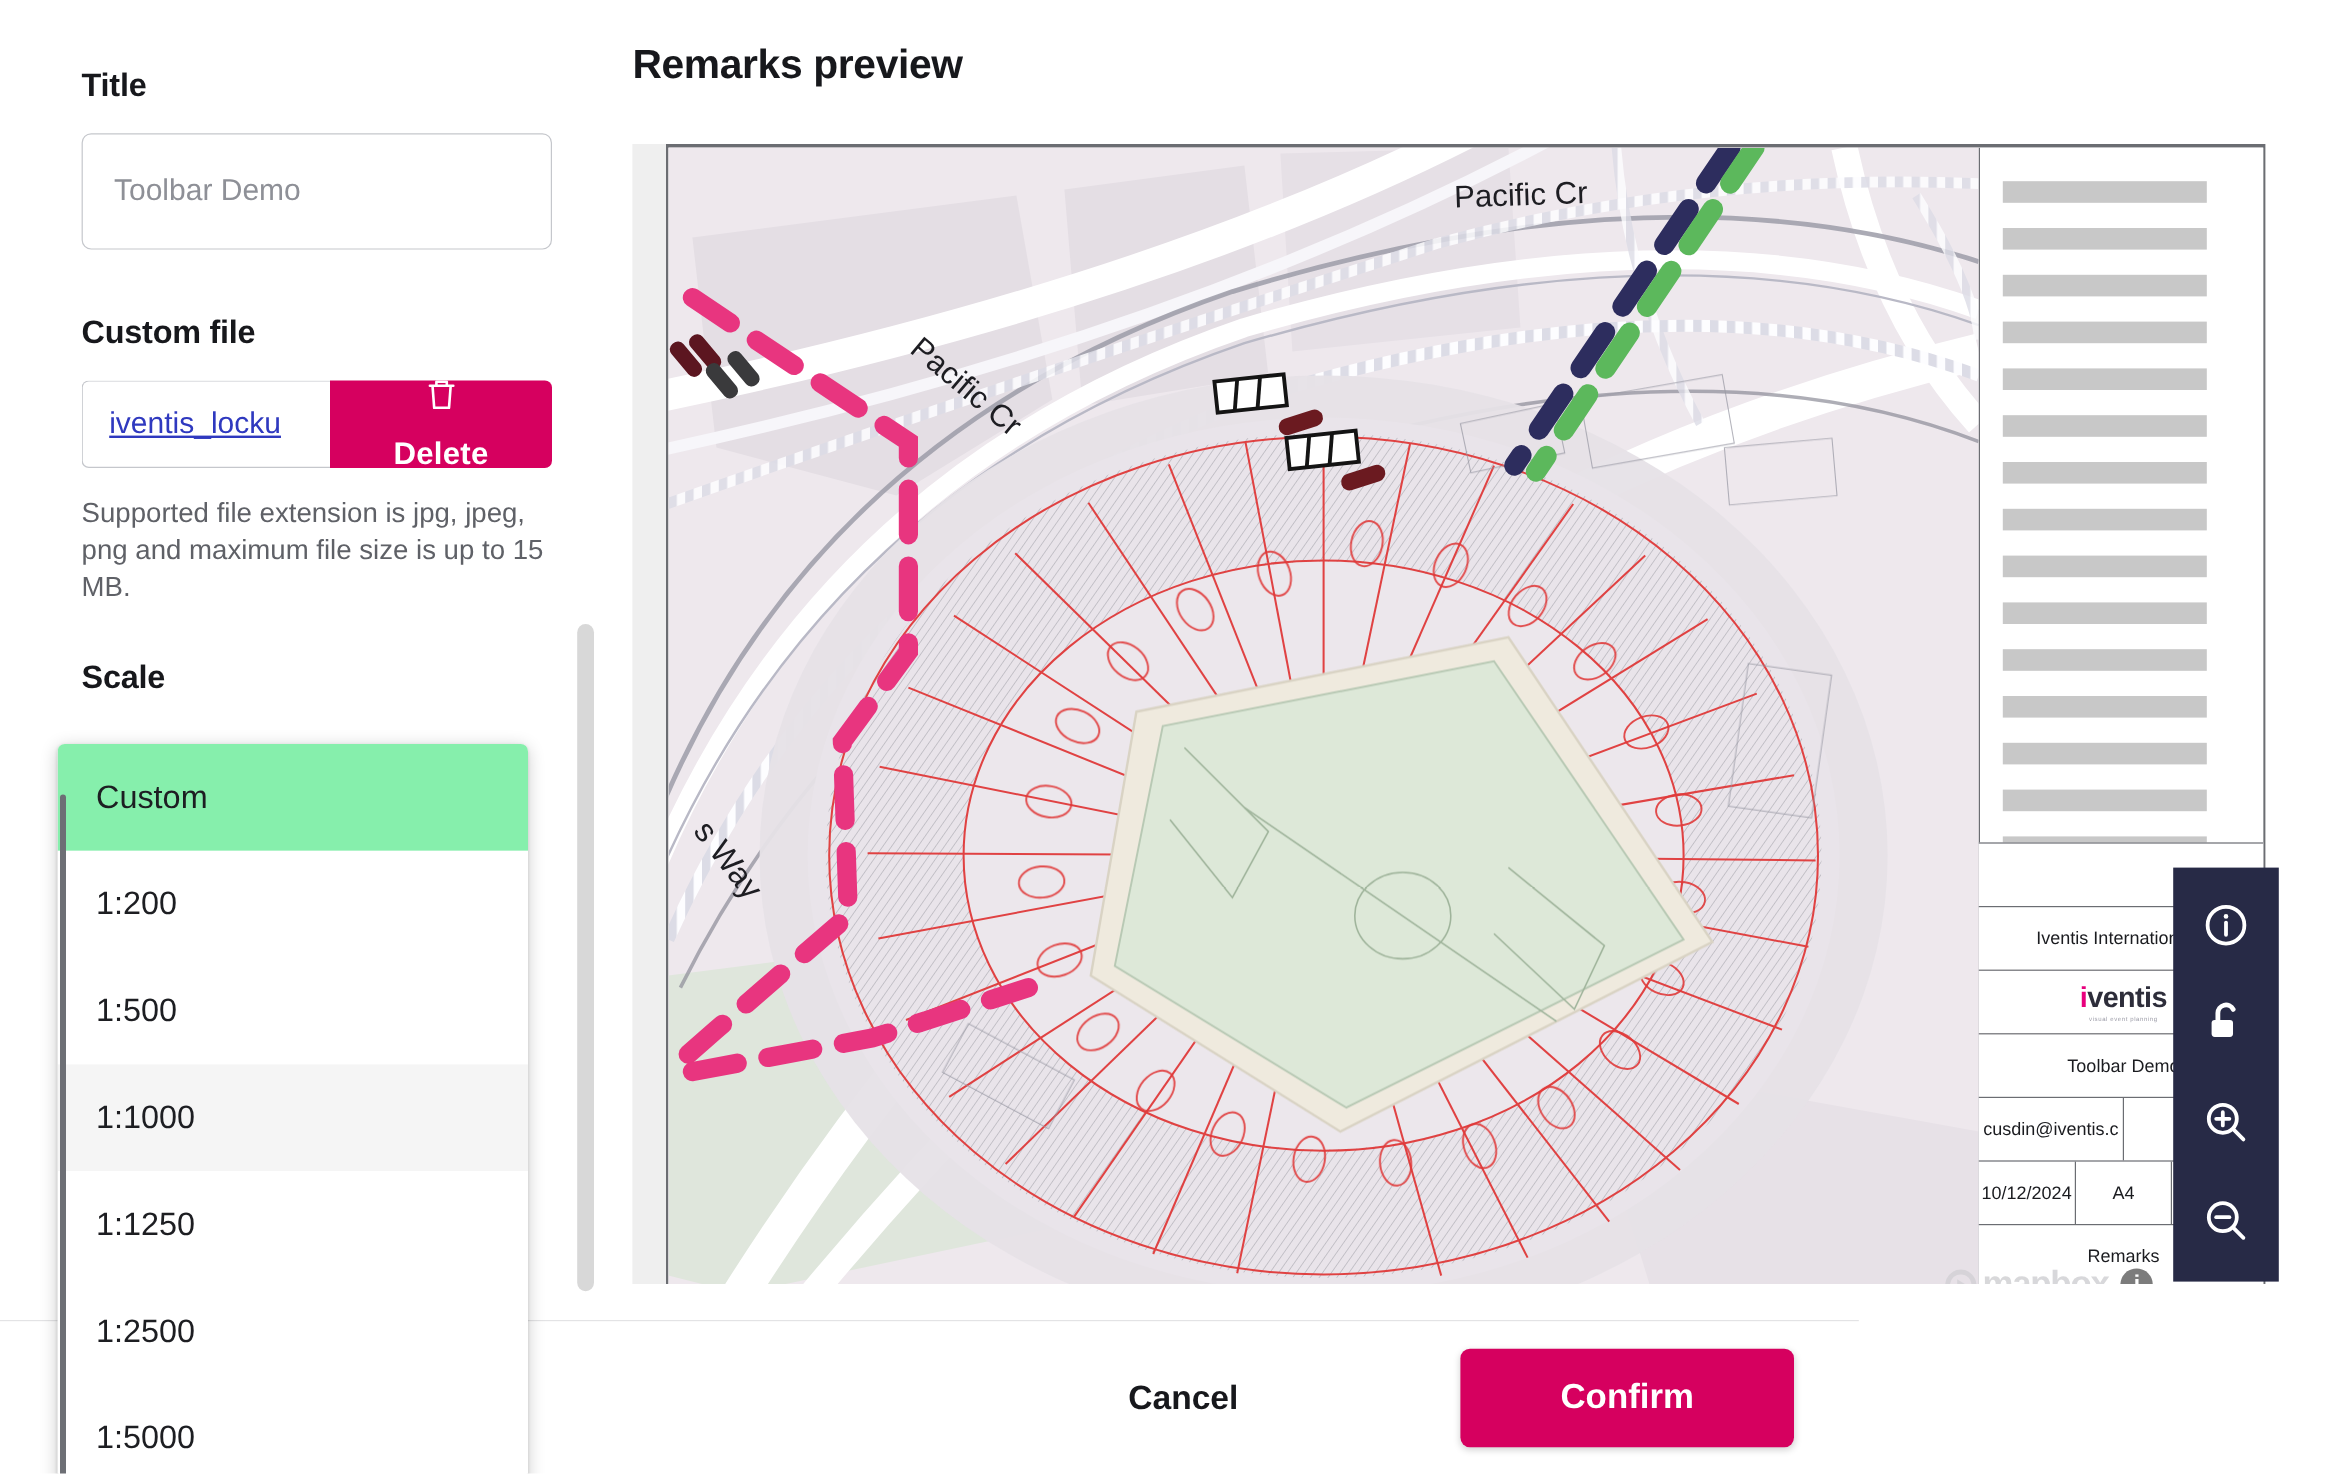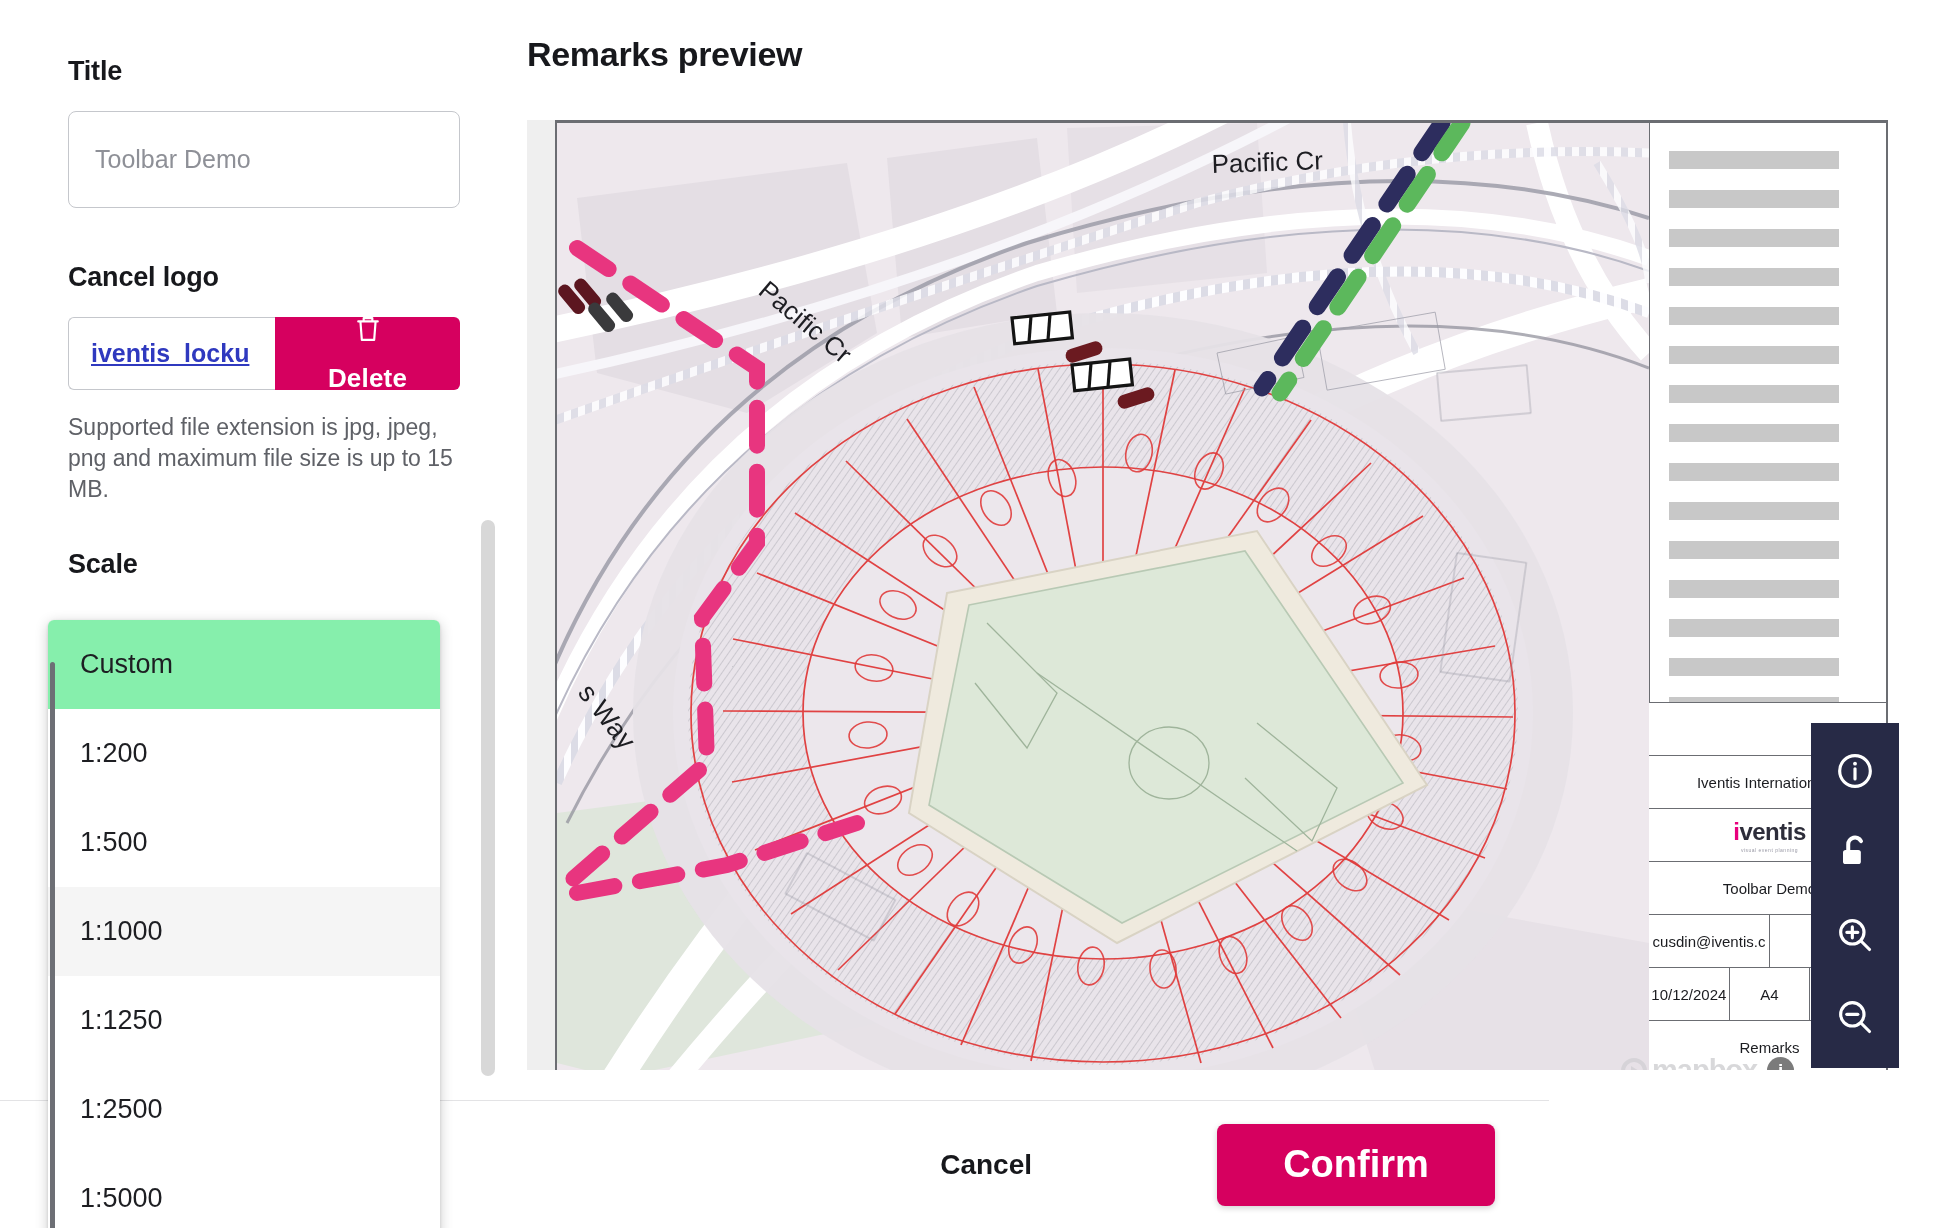--- a/index.html
+++ b/index.html
@@ -38,21 +38,21 @@
   .logo-row {
     display: flex; align-items: stretch;
     width: 392px; height: 73px; margin-top: 24px;
   }
   .logo-name-box {
     flex: 1; border: 1.6px solid #c5c7cc; border-right: none;
     border-radius: 6px 0 0 6px; background: #fff;
     display: flex; align-items: center; padding-left: 22px; overflow: hidden;
   }
   .logo-name {
-    color: #2f39bf; font-size: 25px; font-weight: 700;
+    color: #2f39bf; font-size: 25px; font-weight: 400;
     text-decoration: underline; white-space: nowrap;
   }
   .delete-btn {
     width: 185px; background: #d6005f; border: none;
     border-radius: 0 6px 6px 0; color: #fff;
     display: flex; align-items: center; justify-content: center;
     gap: 16px; cursor: pointer; flex-direction: column;
   }
   .delete-btn .label { font-size: 26px; font-weight: 700; letter-spacing: .2px; }
   .hint {
@@ -175,36 +175,36 @@
     background: #fff; border-top: 1.5px solid #e3e3e5; z-index: 25;
   }
   .cancel-btn {
     position: absolute; right: 511px; top: 50%; transform: translateY(-50%);
     background: none; border: none; font-size: 28px; font-weight: 700;
     color: #17181c; cursor: pointer; font-family: "Liberation Sans", sans-serif;
   }
   .confirm-btn {
     position: absolute; right: 54px; top: 50%; transform: translateY(-50%);
     width: 278px; height: 82px; background: #d6005f; border: none;
-    border-radius: 8px; color: #fff; font-size: 38px; font-weight: 700;
+    border-radius: 8px; color: #fff; font-size: 29px; font-weight: 700;
     cursor: pointer; box-shadow: 0 2px 6px rgba(0,0,0,.18);
     font-family: "Liberation Sans", sans-serif;
   }
 </style>
 </head>
 <body>
 
 <div id="root">
 
   <div class="sidebar">
 
     <div class="field-label">Title</div>
     <input class="title-input" type="text" placeholder="Toolbar Demo" style="">
 
-    <div class="field-label logo-label">Cancel logo</div>
+    <div class="field-label logo-label">Custom file</div>
 
     <div class="logo-row">
       <div class="logo-name-box">
         <span class="logo-name">iventis_locku</span>
       </div>
       <button class="delete-btn">
         <span>
           <svg width="26" height="30" viewBox="0 0 24 26" fill="none" stroke="#fff" stroke-width="2" stroke-linecap="round" stroke-linejoin="round">
             <path d="M3 6h18M8 6V3h8v3M5 6l1.3 17h11.4L19 6"></path>
           </svg>

